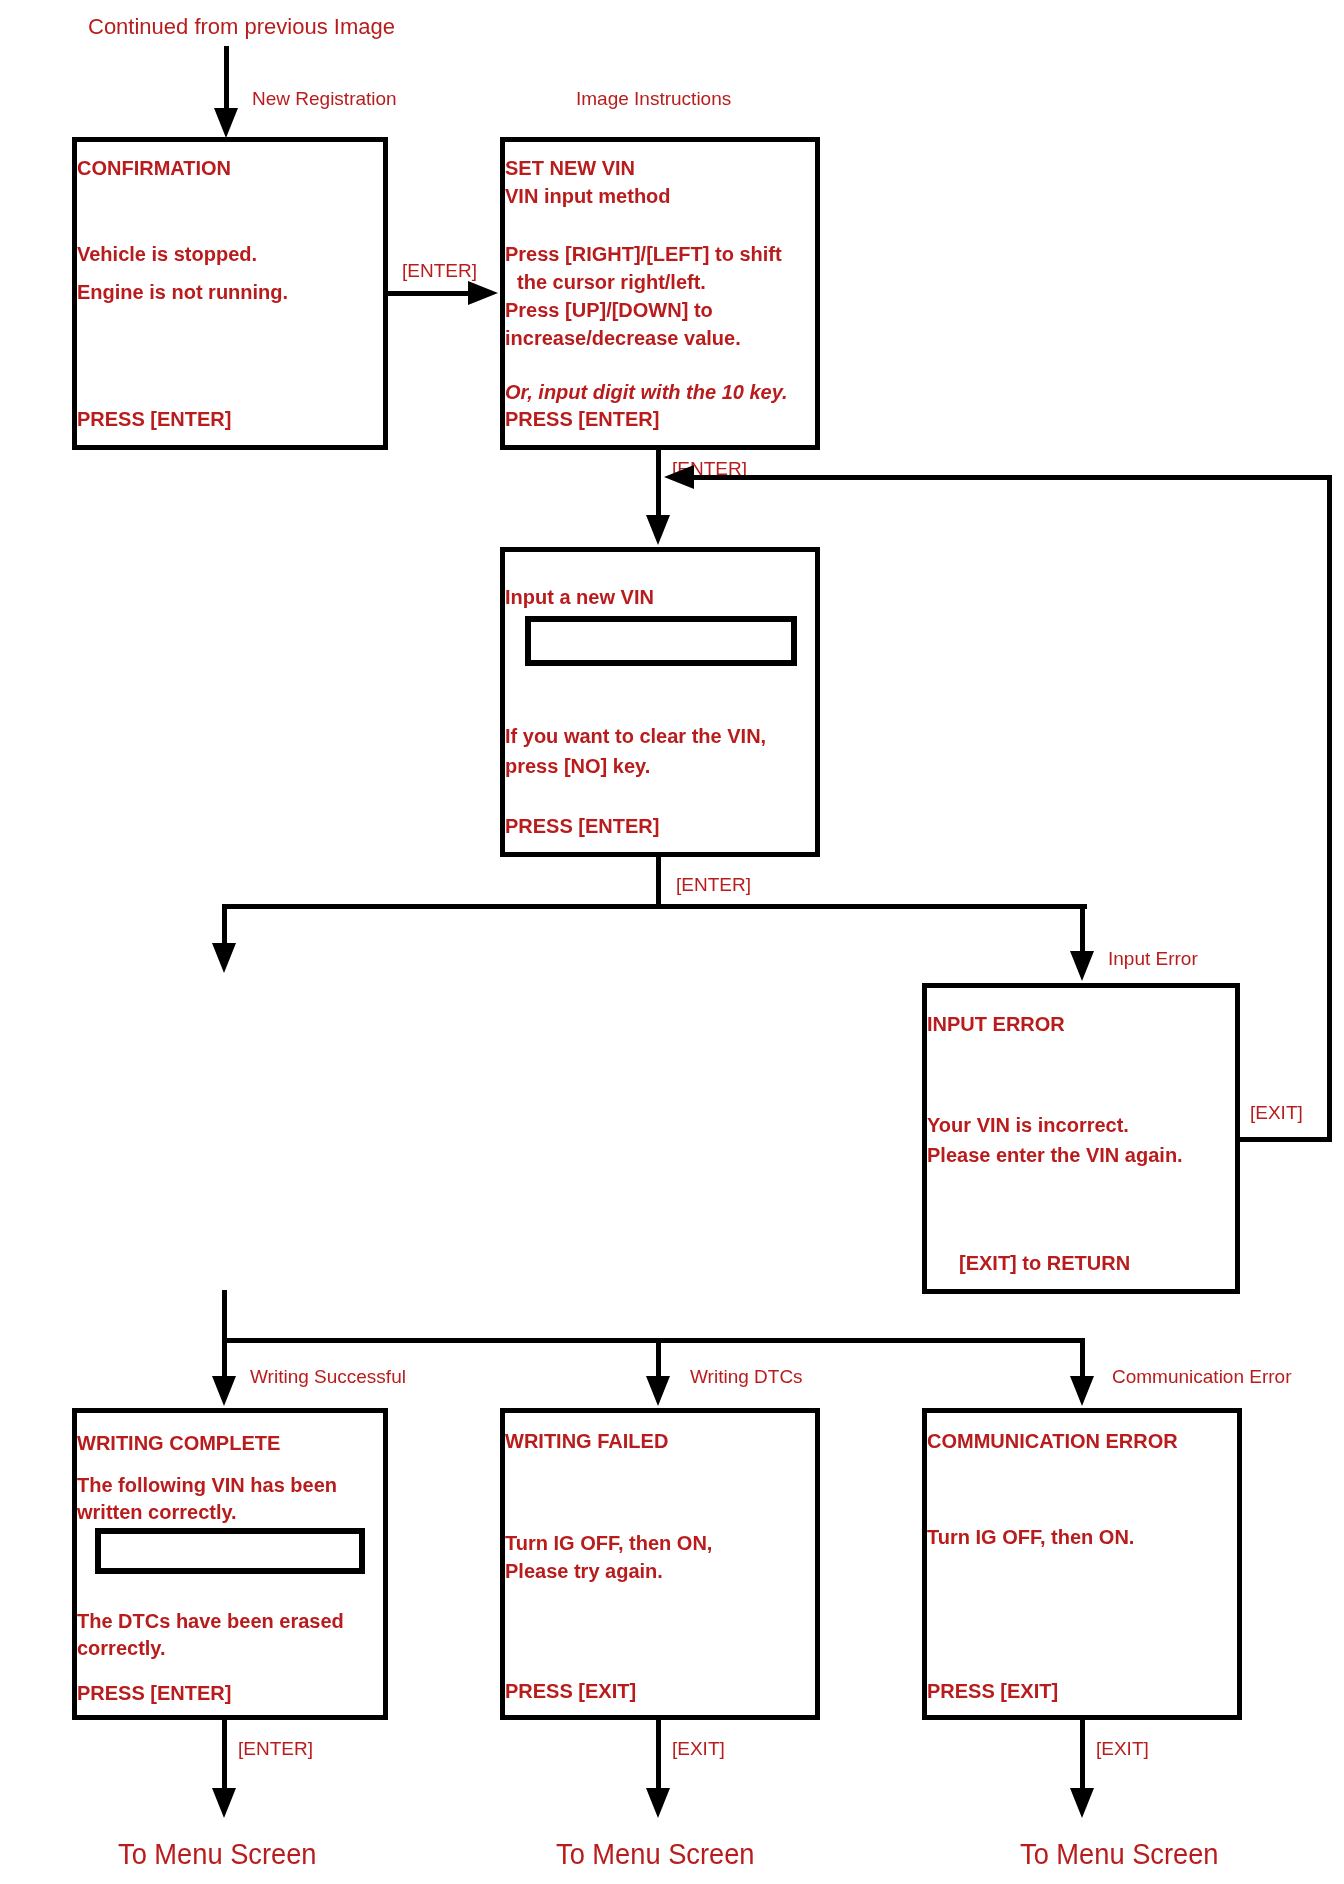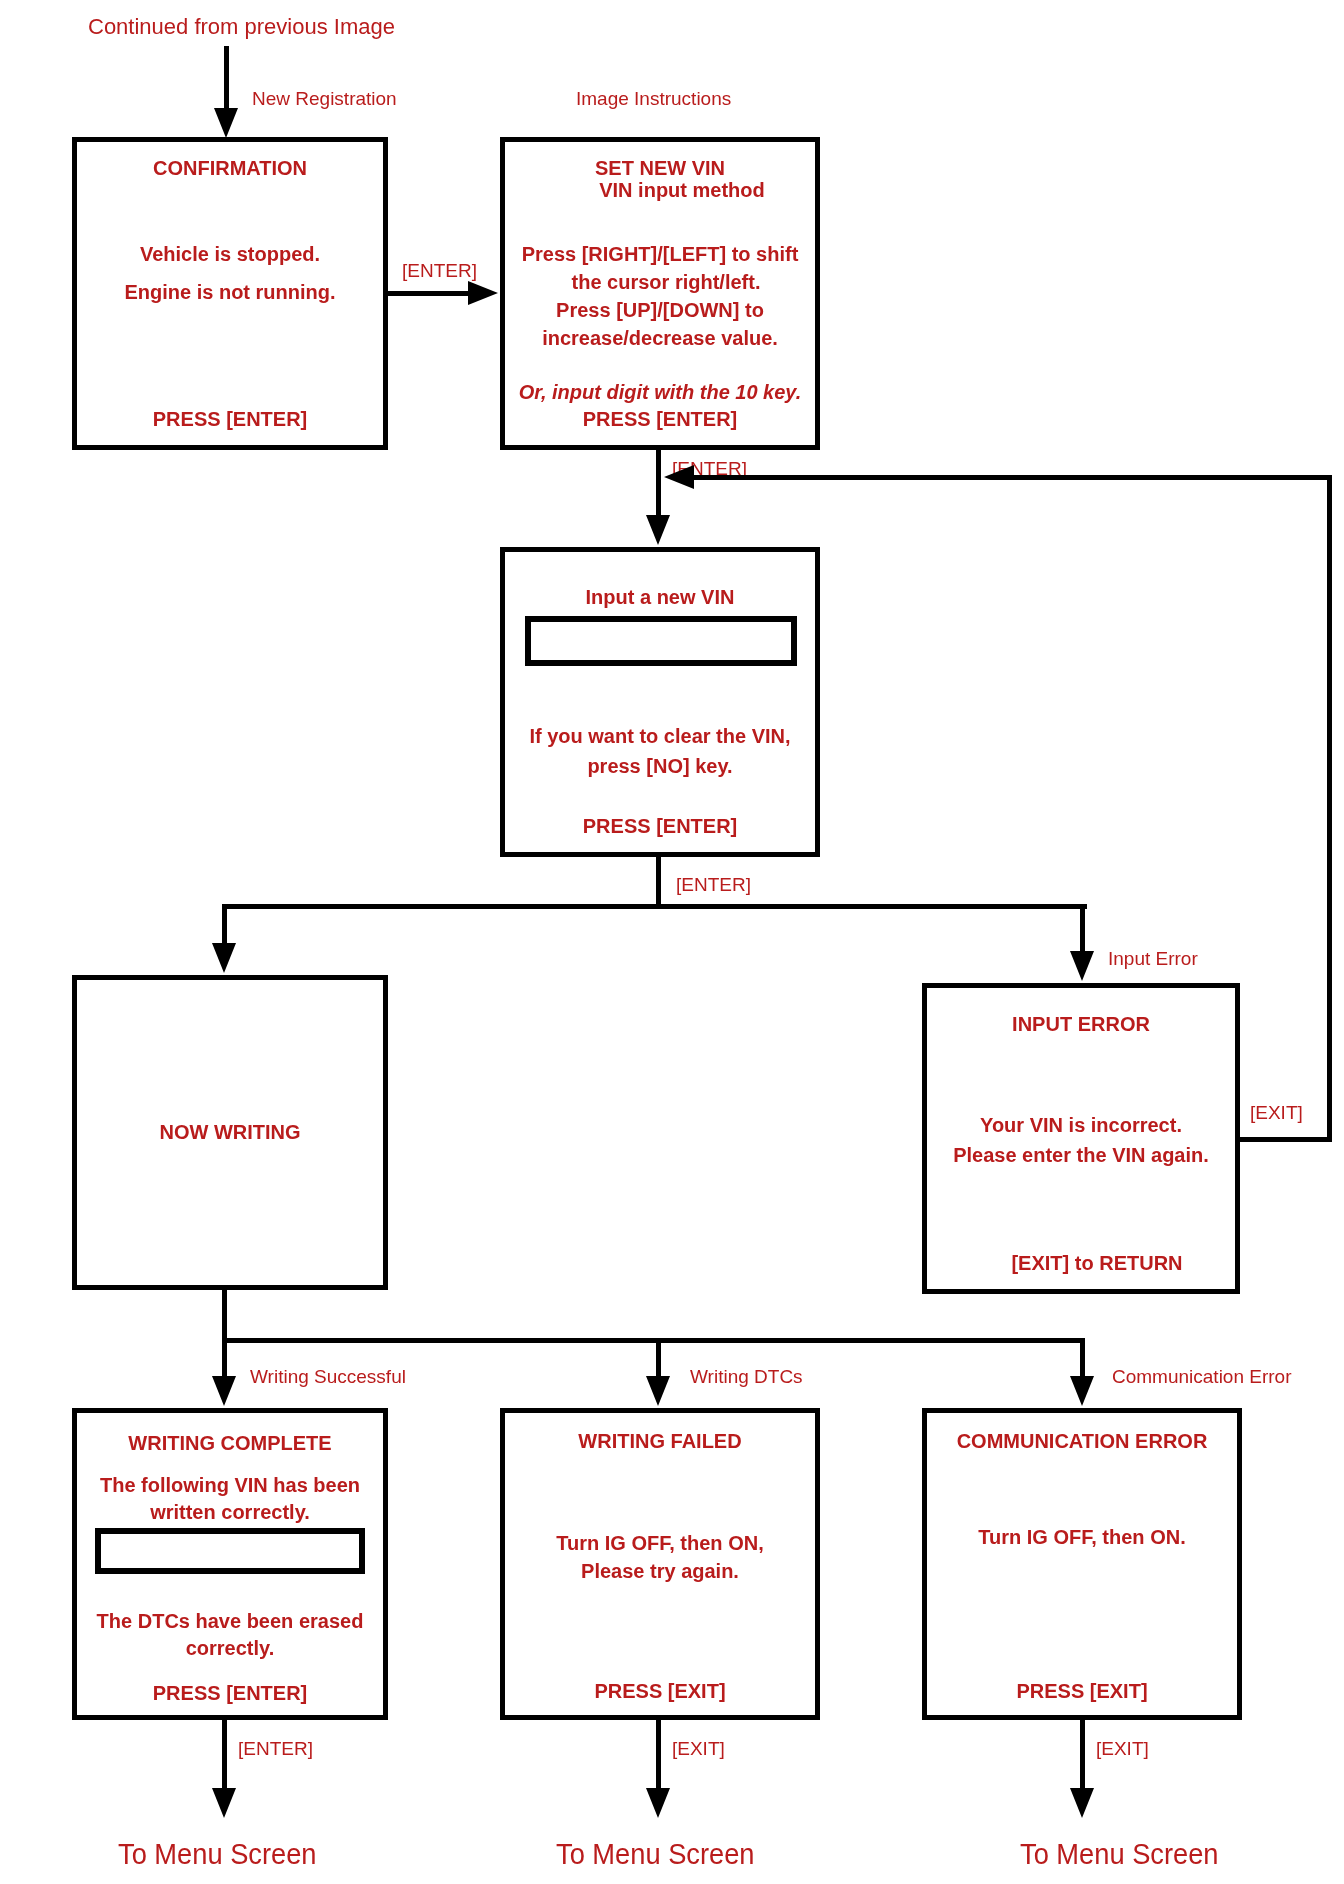--- a/index.html
+++ b/index.html
@@ -12,21 +12,20 @@
     overflow:hidden;
   }
   .box{
     position:absolute;
     border:5px solid #000;
     background:#fff;
     box-sizing:border-box;
   }
   .box .bl{
     position:absolute;left:0;right:0;
-    text-align:center;
     font-weight:bold;
     font-size:20px;
     line-height:24px;
     white-space:nowrap;
   }
   .flabel{
     position:absolute;
     font-size:19px;
     line-height:25px;
     white-space:nowrap;
@@ -73,21 +72,21 @@
     <span class="bl" style="top:138px;">Engine is not running.</span>
     <span class="bl" style="bottom:14px;">PRESS [ENTER]</span>
   </div>
 
   <div class="flabel" style="left:402px;top:258px;">[ENTER]</div>
   <div class="hline" style="left:387px;top:291px;width:81px;height:5px;"></div>
   <div class="ah ah-r" style="left:468px;top:281px;"></div>
 
   <div class="box" style="left:500px;top:137px;width:320px;height:313px;">
     <span class="bl" style="top:14px;">SET NEW VIN</span>
-    <span class="bl" style="top:36px;padding-left:44px;">VIN input method</span>
+    <span class="bl" style="top:42px;">VIN input method</span>
     <span class="bl" style="top:100px;">Press [RIGHT]/[LEFT] to shift</span>
     <span class="bl" style="top:128px;margin-left:12px;">the cursor right/left.</span>
     <span class="bl" style="top:156px;">Press [UP]/[DOWN] to</span>
     <span class="bl" style="top:184px;">increase/decrease value.</span>
     <span class="bl" style="top:238px;font-style:italic;">Or, input digit with the 10 key.</span>
     <span class="bl" style="bottom:14px;">PRESS [ENTER]</span>
   </div>
 
   <div class="flabel" style="left:672px;top:456px;">[ENTER]</div>
   <div class="vline" style="left:656px;top:450px;width:5px;height:67px;"></div>
@@ -110,23 +109,20 @@
 
   <div class="vline" style="left:656px;top:857px;width:5px;height:52px;"></div>
   <div class="flabel" style="left:676px;top:872px;">[ENTER]</div>
   <div class="hline" style="left:222px;top:904px;width:865px;height:5px;"></div>
   <div class="vline" style="left:222px;top:904px;width:5px;height:41px;"></div>
   <div class="ah ah-d" style="left:212px;top:943px;"></div>
   <div class="vline" style="left:1080px;top:904px;width:5px;height:49px;"></div>
   <div class="ah ah-d" style="left:1070px;top:951px;"></div>
   <div class="flabel" style="left:1108px;top:946px;">Input Error</div>
 
-  <div class="box" style="left:72px;top:975px;width:316px;height:315px;">
-    <div class="centerfill">NOW WRITING</div>
-  </div>
 
   <div class="box" style="left:922px;top:983px;width:318px;height:311px;">
     <span class="bl" style="top:24px;">INPUT ERROR</span>
     <span class="bl" style="top:125px;">Your VIN is incorrect.</span>
     <span class="bl" style="top:155px;">Please enter the VIN again.</span>
     <span class="bl" style="bottom:14px;padding-left:32px;">[EXIT] to RETURN</span>
   </div>
 
   <div class="vline" style="left:222px;top:1290px;width:5px;height:53px;"></div>
   <div class="hline" style="left:222px;top:1338px;width:863px;height:5px;"></div>

